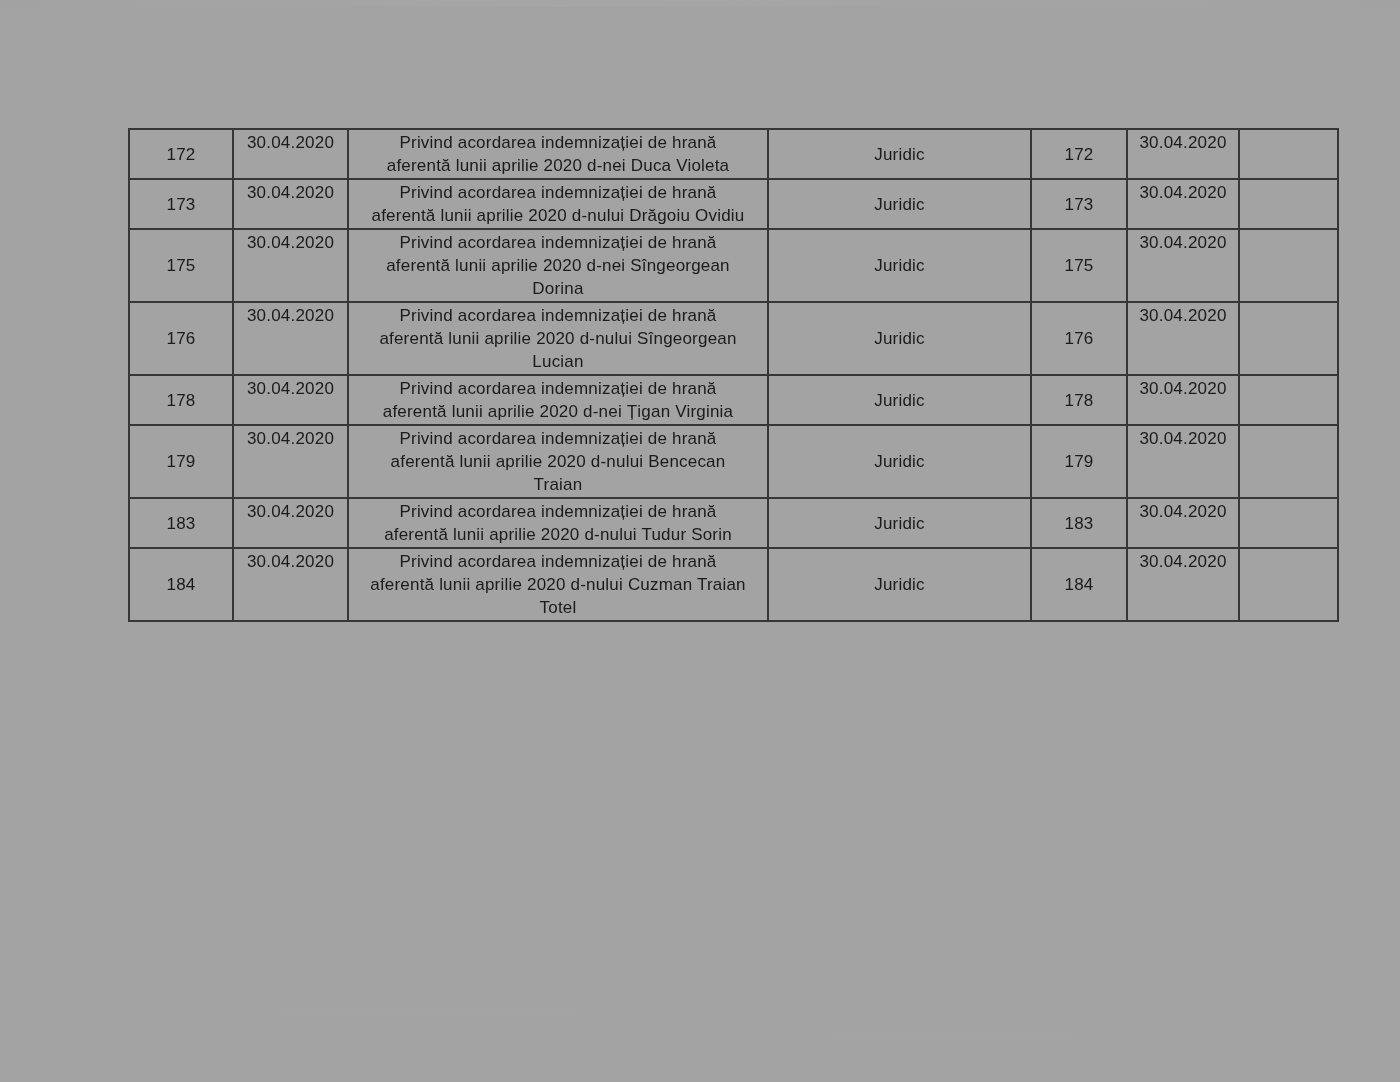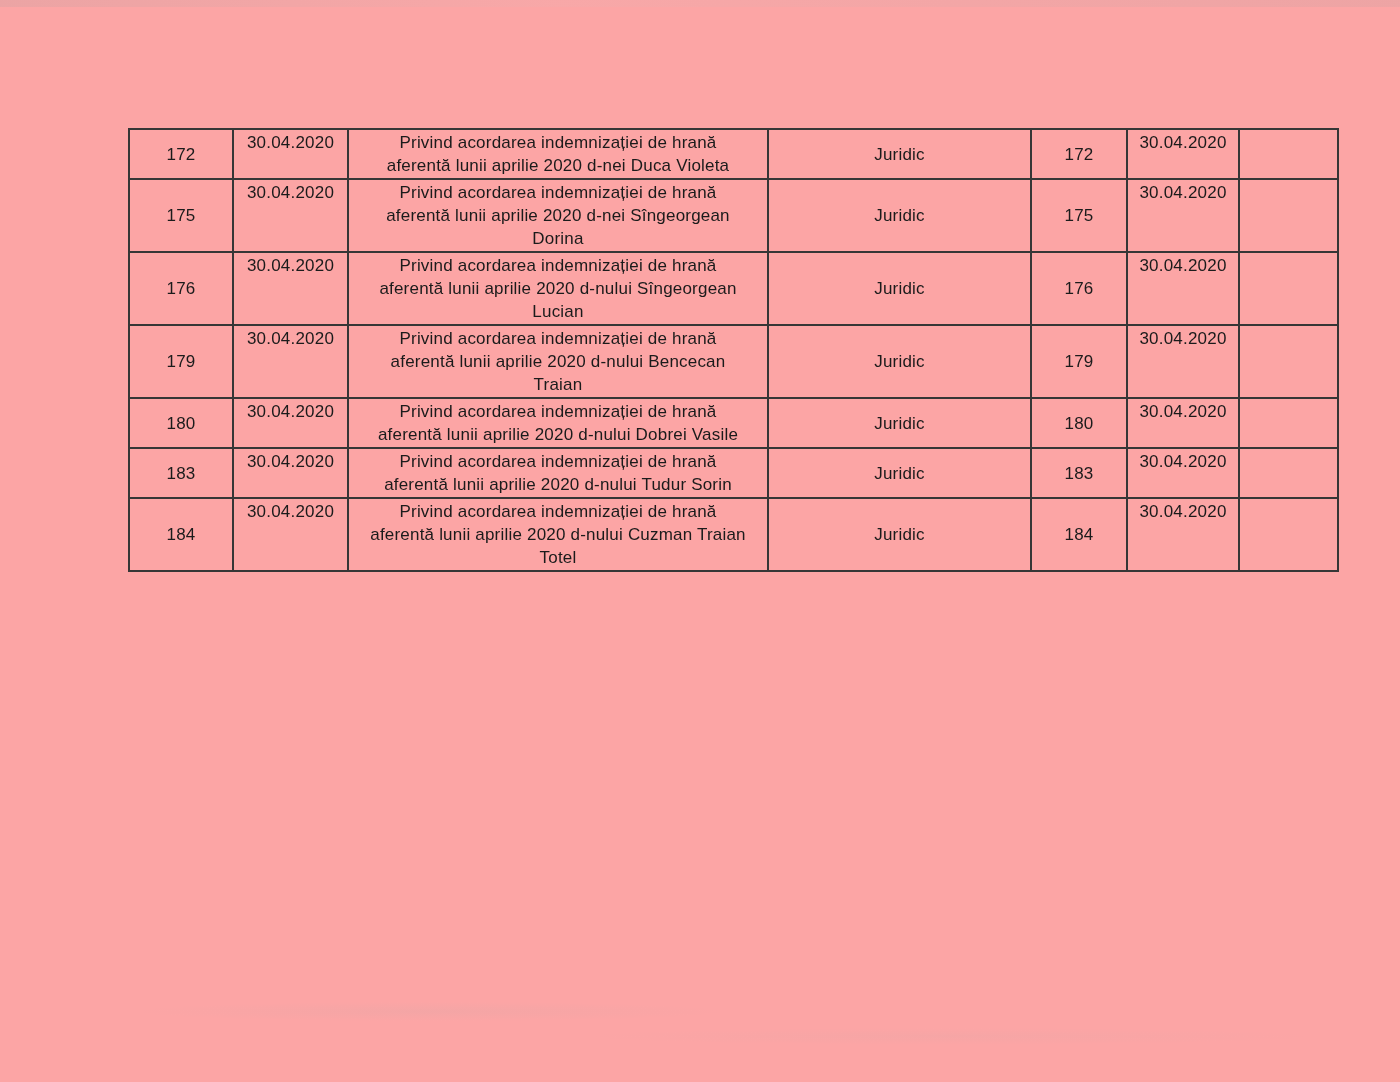--- a/index.html
+++ b/index.html
@@ -4,21 +4,21 @@
 <style>
   html, body {
     margin: 0;
     padding: 0;
     background: #ffffff;
   }
   .page {
     position: relative;
     width: 1400px;
     height: 1082px;
-    background: #fca5a5;
+    background: #a3a3a3;
     overflow: hidden;
     font-family: "Liberation Sans", "DejaVu Sans", sans-serif;
     color: #1b1b1b;
   }
   
   .scan-noise-top {
     position: absolute;
     left: 0; top: 0;
     width: 100%; height: 7px;
     background: linear-gradient(to right, rgba(160,160,160,0.18), rgba(200,200,200,0.08) 40%, rgba(160,160,160,0.16));
@@ -88,20 +88,30 @@
           <td class="col-number" style="border-color: rgb(54, 54, 54);">172</td>
           <td class="col-date" style="border-color: rgb(54, 54, 54);">30.04.2020</td>
           <td class="col-title" style="border-color: rgb(54, 54, 54);">Privind acordarea indemnizației de hrană
 aferentă lunii aprilie 2020 d-nei Duca Violeta</td>
           <td class="col-department" style="border-color: rgb(54, 54, 54);">Juridic</td>
           <td class="col-registry_number" style="border-color: rgb(54, 54, 54);">172</td>
           <td class="col-registry_date" style="border-color: rgb(54, 54, 54);">30.04.2020</td>
           <td class="col-observations" style="border-color: rgb(54, 54, 54);"></td>
         </tr>
         <tr>
+          <td class="col-number" style="border-color: rgb(54, 54, 54);">173</td>
+          <td class="col-date" style="border-color: rgb(54, 54, 54);">30.04.2020</td>
+          <td class="col-title" style="border-color: rgb(54, 54, 54);">Privind acordarea indemnizației de hrană
+aferentă lunii aprilie 2020 d-nului Drăgoiu Ovidiu</td>
+          <td class="col-department" style="border-color: rgb(54, 54, 54);">Juridic</td>
+          <td class="col-registry_number" style="border-color: rgb(54, 54, 54);">173</td>
+          <td class="col-registry_date" style="border-color: rgb(54, 54, 54);">30.04.2020</td>
+          <td class="col-observations" style="border-color: rgb(54, 54, 54);"></td>
+        </tr>
+        <tr>
           <td class="col-number" style="border-color: rgb(54, 54, 54);">175</td>
           <td class="col-date" style="border-color: rgb(54, 54, 54);">30.04.2020</td>
           <td class="col-title" style="border-color: rgb(54, 54, 54);">Privind acordarea indemnizației de hrană
 aferentă lunii aprilie 2020 d-nei Sîngeorgean
 Dorina</td>
           <td class="col-department" style="border-color: rgb(54, 54, 54);">Juridic</td>
           <td class="col-registry_number" style="border-color: rgb(54, 54, 54);">175</td>
           <td class="col-registry_date" style="border-color: rgb(54, 54, 54);">30.04.2020</td>
           <td class="col-observations" style="border-color: rgb(54, 54, 54);"></td>
         </tr>
@@ -110,37 +120,37 @@
           <td class="col-date" style="border-color: rgb(54, 54, 54);">30.04.2020</td>
           <td class="col-title" style="border-color: rgb(54, 54, 54);">Privind acordarea indemnizației de hrană
 aferentă lunii aprilie 2020 d-nului Sîngeorgean
 Lucian</td>
           <td class="col-department" style="border-color: rgb(54, 54, 54);">Juridic</td>
           <td class="col-registry_number" style="border-color: rgb(54, 54, 54);">176</td>
           <td class="col-registry_date" style="border-color: rgb(54, 54, 54);">30.04.2020</td>
           <td class="col-observations" style="border-color: rgb(54, 54, 54);"></td>
         </tr>
         <tr>
+          <td class="col-number" style="border-color: rgb(54, 54, 54);">178</td>
+          <td class="col-date" style="border-color: rgb(54, 54, 54);">30.04.2020</td>
+          <td class="col-title" style="border-color: rgb(54, 54, 54);">Privind acordarea indemnizației de hrană
+aferentă lunii aprilie 2020 d-nei Țigan Virginia</td>
+          <td class="col-department" style="border-color: rgb(54, 54, 54);">Juridic</td>
+          <td class="col-registry_number" style="border-color: rgb(54, 54, 54);">178</td>
+          <td class="col-registry_date" style="border-color: rgb(54, 54, 54);">30.04.2020</td>
+          <td class="col-observations" style="border-color: rgb(54, 54, 54);"></td>
+        </tr>
+        <tr>
           <td class="col-number" style="border-color: rgb(54, 54, 54);">179</td>
           <td class="col-date" style="border-color: rgb(54, 54, 54);">30.04.2020</td>
           <td class="col-title" style="border-color: rgb(54, 54, 54);">Privind acordarea indemnizației de hrană
 aferentă lunii aprilie 2020 d-nului Bencecan
 Traian</td>
           <td class="col-department" style="border-color: rgb(54, 54, 54);">Juridic</td>
           <td class="col-registry_number" style="border-color: rgb(54, 54, 54);">179</td>
-          <td class="col-registry_date" style="border-color: rgb(54, 54, 54);">30.04.2020</td>
-          <td class="col-observations" style="border-color: rgb(54, 54, 54);"></td>
-        </tr>
-        <tr>
-          <td class="col-number" style="border-color: rgb(54, 54, 54);">180</td>
-          <td class="col-date" style="border-color: rgb(54, 54, 54);">30.04.2020</td>
-          <td class="col-title" style="border-color: rgb(54, 54, 54);">Privind acordarea indemnizației de hrană
-aferentă lunii aprilie 2020 d-nului Dobrei Vasile</td>
-          <td class="col-department" style="border-color: rgb(54, 54, 54);">Juridic</td>
-          <td class="col-registry_number" style="border-color: rgb(54, 54, 54);">180</td>
           <td class="col-registry_date" style="border-color: rgb(54, 54, 54);">30.04.2020</td>
           <td class="col-observations" style="border-color: rgb(54, 54, 54);"></td>
         </tr>
         <tr>
           <td class="col-number" style="border-color: rgb(54, 54, 54);">183</td>
           <td class="col-date" style="border-color: rgb(54, 54, 54);">30.04.2020</td>
           <td class="col-title" style="border-color: rgb(54, 54, 54);">Privind acordarea indemnizației de hrană
 aferentă lunii aprilie 2020 d-nului Tudur Sorin</td>
           <td class="col-department" style="border-color: rgb(54, 54, 54);">Juridic</td>
           <td class="col-registry_number" style="border-color: rgb(54, 54, 54);">183</td>

